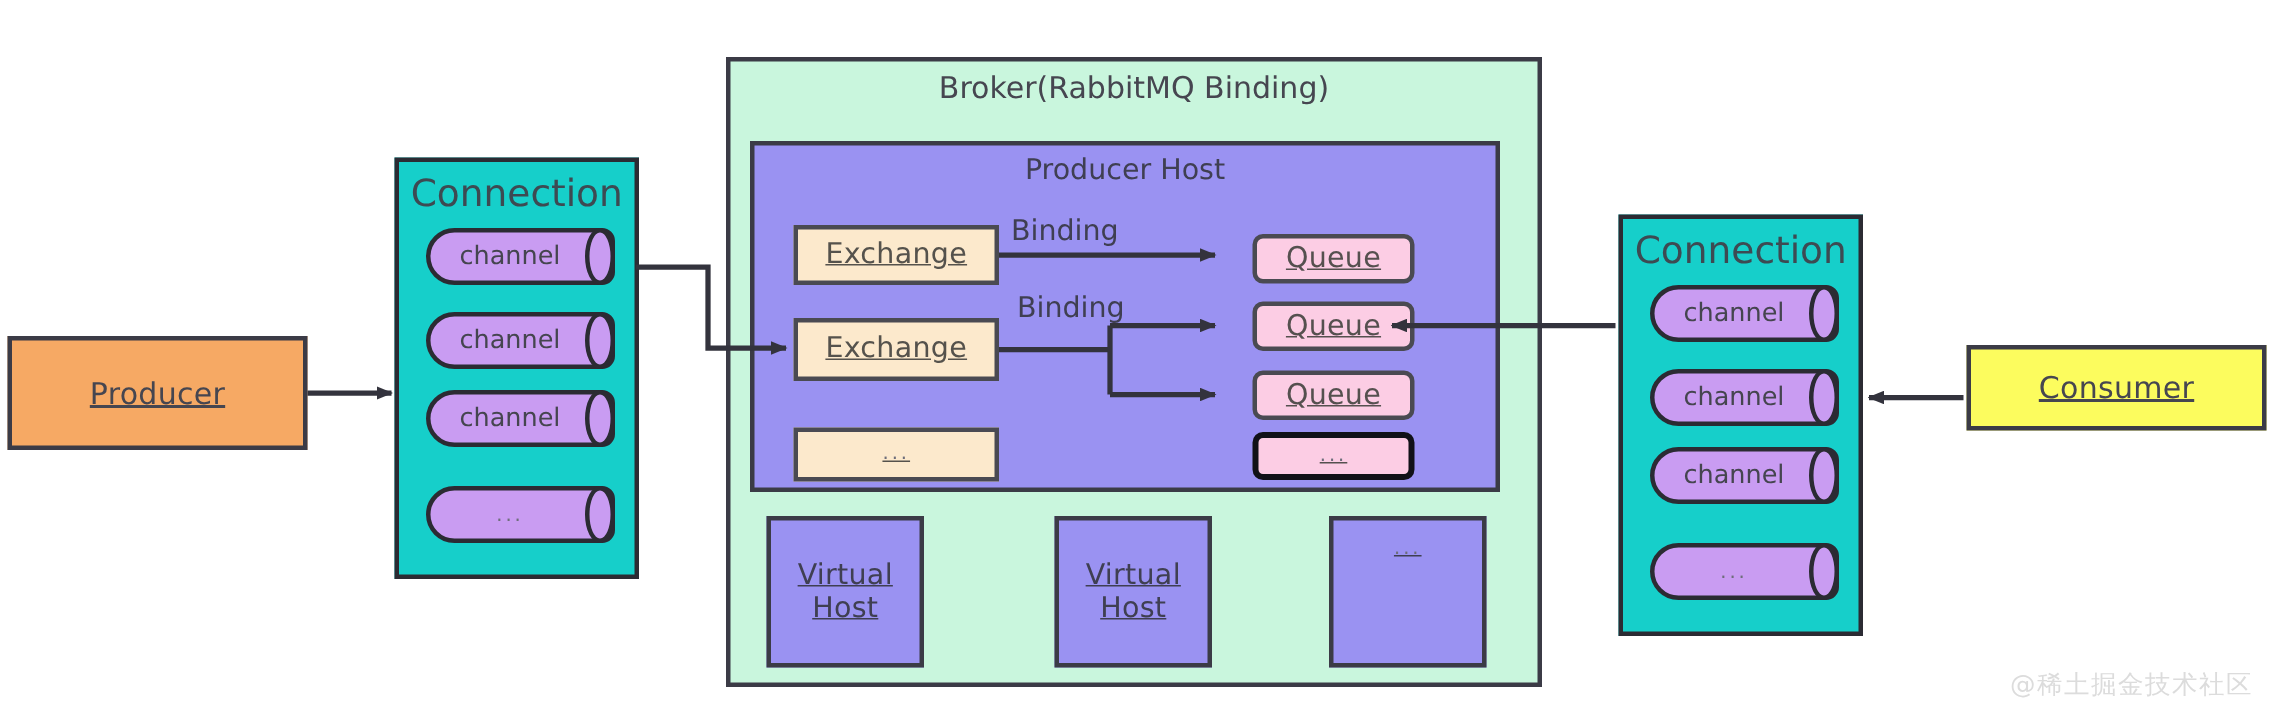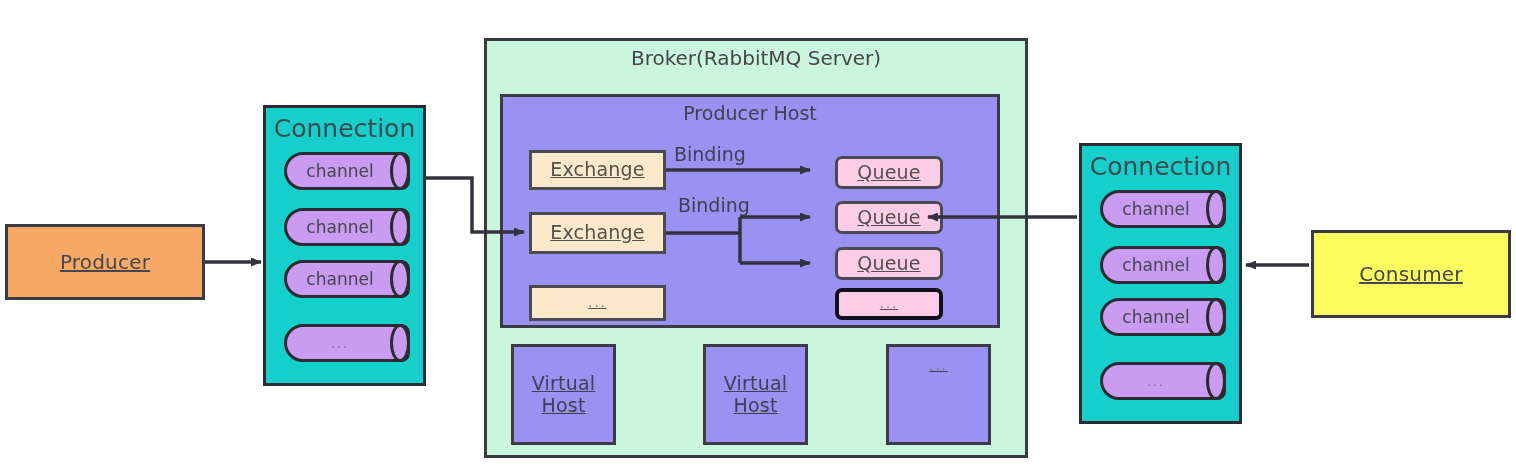--- a/index.html
+++ b/index.html
@@ -31,21 +31,21 @@
   }
 
   
   #producer{
     left:5px; top:224px; width:200px; height:76px;
     background:#f6a964;
     font-size:20px;
   }
   
   #consumer{
-    left:1311px; top:230px; width:200px; height:88px;
+    left:1311px; top:230px; width:200px; height:57px;
     background:#fcfc5e;
     font-size:20px;
   }
 
   
   .connection{
     background:#16cfca;
     border:3px solid #2b2b33;
     position:absolute;
     box-sizing:border-box;
@@ -186,21 +186,21 @@
       <span class="lbl">channel</span>
     </div>
 
     <div class="channel" style="left:18px;top:216px;width:126px;height:38px;">
       <span class="cap"></span>
       <span class="lbl dots-lbl">...</span>
     </div>
   </div>
 
   <div id="broker">
-    <div id="broker-title">Broker(RabbitMQ Server)</div>
+    <div id="broker-title">Broker(RabbitMQ Binding)</div>
   </div>
 
   <div id="vhost-main">
     <div id="vhost-main-title">Producer Host</div>
   </div>
 
   <div class="node exchange" style="left:529px;top:150px;width:137px;height:40px;">
     <span>Exchange</span>
   </div>
   <div class="node exchange" style="left:529px;top:212px;width:137px;height:42px;">
@@ -288,14 +288,15 @@
       <path d="M740,217 L740,263"></path>
       <path d="M740,217 L810,217" marker-end="url(#ah)"></path>
       <path d="M740,263 L810,263" marker-end="url(#ah)"></path>
 
       <path d="M1077,217 L928,217" marker-end="url(#ahl)"></path>
 
       <path d="M1309,265 L1246,265" marker-end="url(#ahl)"></path>
     </g>
   </svg>
 
+  <div id="watermark">@稀土掘金技术社区</div>
 
 </div>
 
 </body></html>

